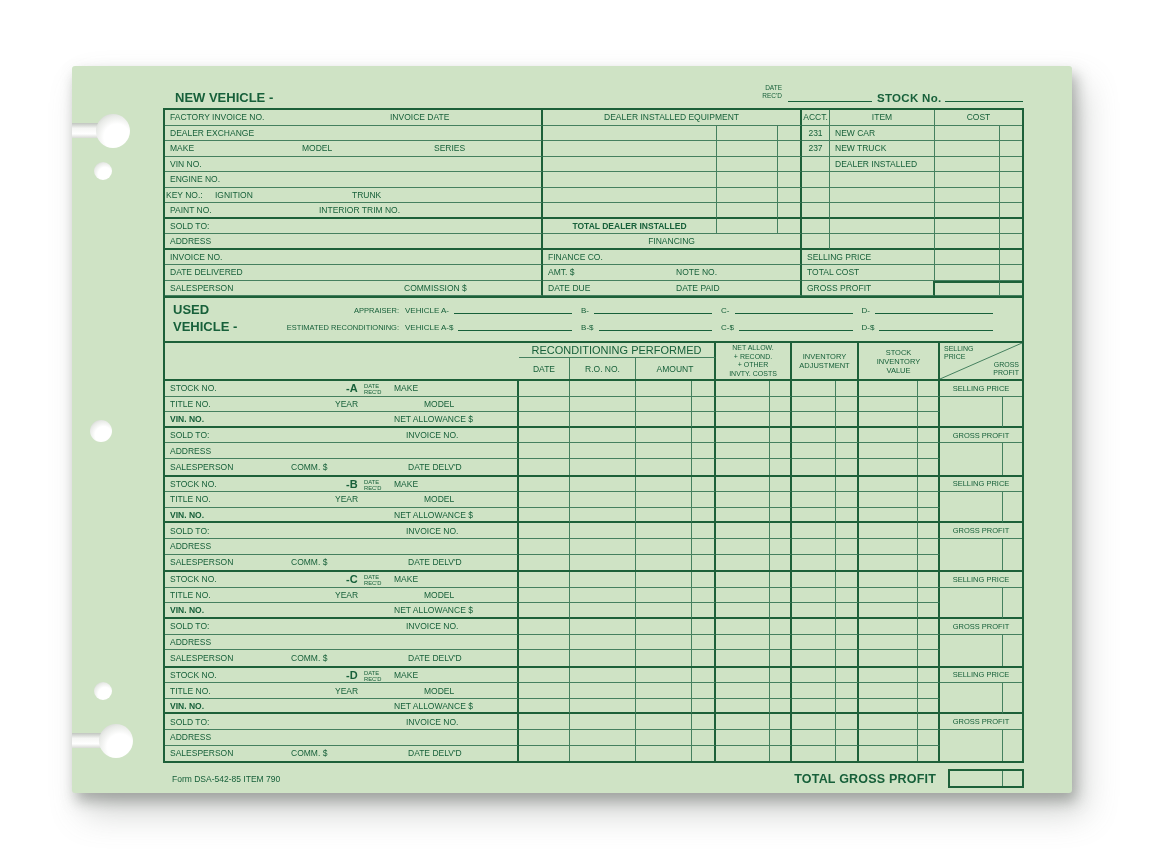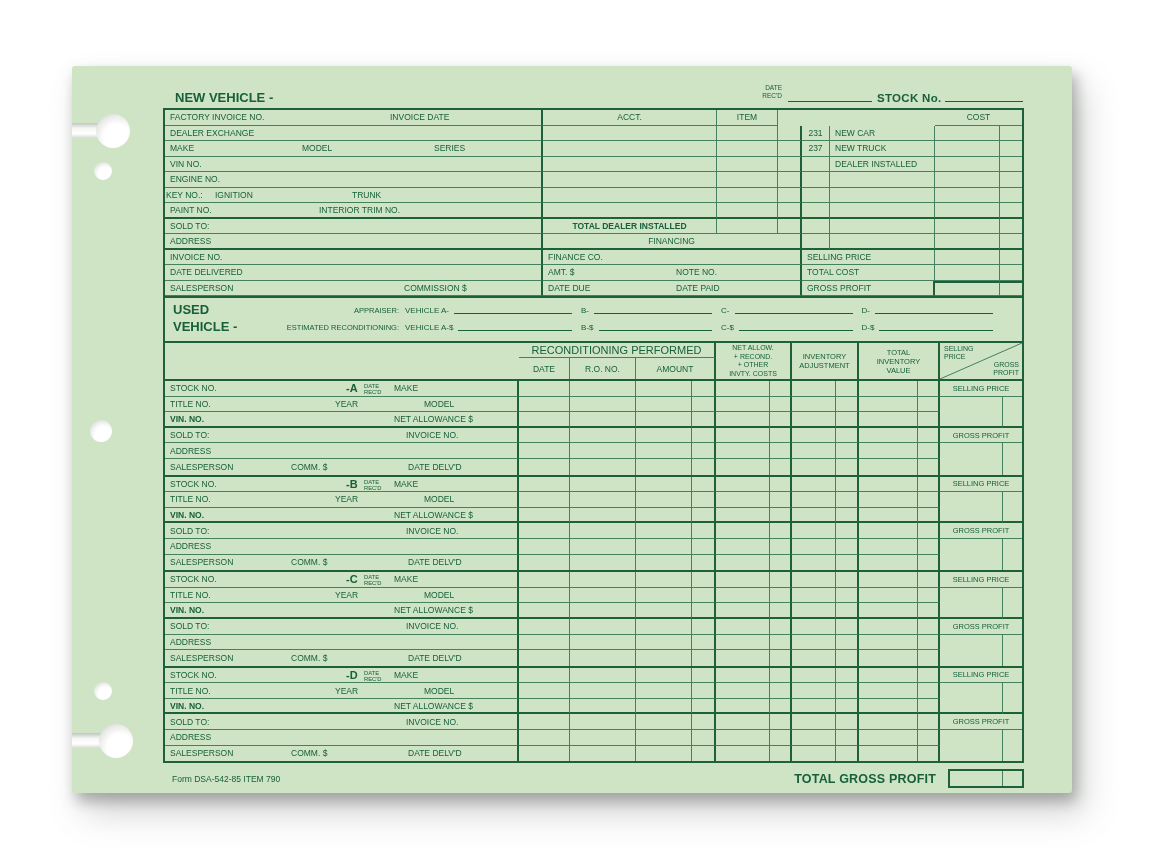--- a/index.html
+++ b/index.html
@@ -123,20 +123,23 @@
         <span class="mline m1"></span>
         <span class="stk">STOCK  No.</span>
         <span class="mline m2"></span>
       </div>
 
       <div class="top-table">
 
         <div class="c tl">
             <span class="lbl" style="left:5px">FACTORY INVOICE NO.</span>
             <span class="lbl" style="left:225px">INVOICE DATE</span>
+          </div>
+        <div class="c mid3 ctr sr">
+            <span>DEALER INSTALLED EQUIPMENT</span>
           </div>
         <div class="c ctr">
             <span>ACCT.</span>
           </div>
         <div class="c ctr">
             <span>ITEM</span>
           </div>
         <div class="c cost2 ctr lastc">
             <span>COST</span>
           </div>
@@ -329,21 +332,21 @@
               </span>
             </div>
           <div class="mhc mh-adj">
               <span>
                 <i>INVENTORY</i>
                 <i>ADJUSTMENT</i>
               </span>
             </div>
           <div class="mhc mh-tot">
               <span>
-                <i>TOTAL</i>
+                <i>STOCK</i>
                 <i>INVENTORY</i>
                 <i>VALUE</i>
               </span>
             </div>
           <div class="mhc mh-spgp">
             <svg class="diag" viewBox="0 0 100 100" preserveAspectRatio="none">
                 <line x1="0" y1="100" x2="100" y2="0" stroke="currentColor" stroke-width="1" vector-effect="non-scaling-stroke"></line>
               </svg>
             <span class="spgp-sp">
                 <i>SELLING</i>

